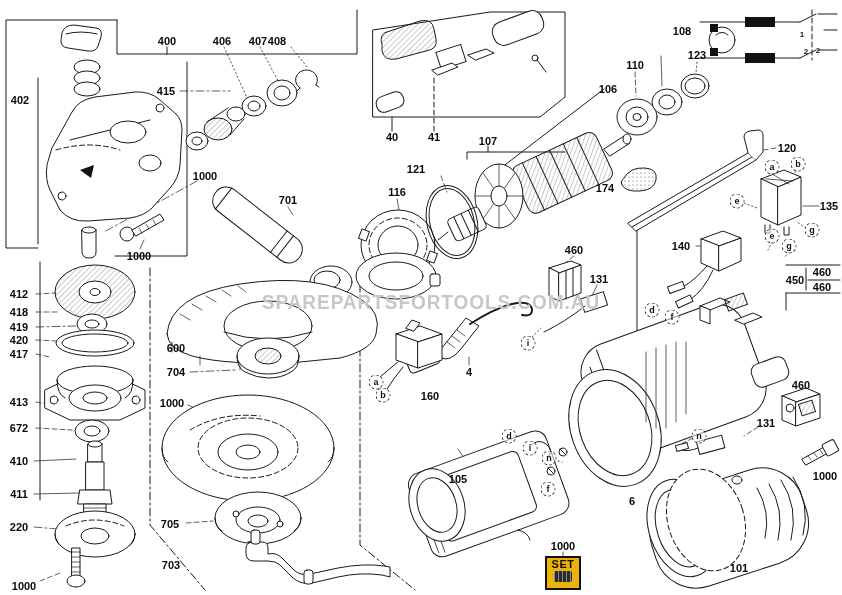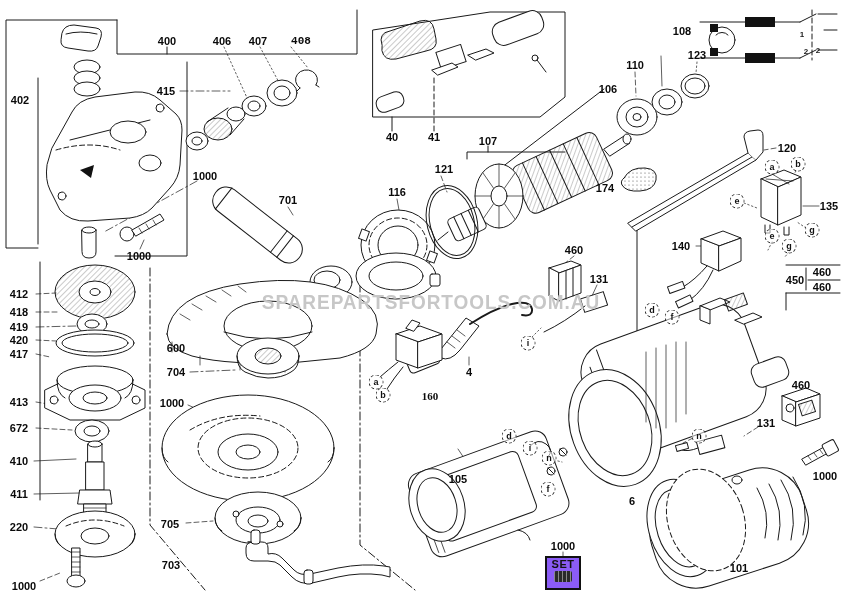--- a/index.html
+++ b/index.html
@@ -17,21 +17,21 @@
   .thin{stroke-width:.7;}
   .lbl{position:absolute;transform:translate(-50%,-50%);font-weight:bold;font-size:11px;
        color:#0a0a0a;white-space:nowrap;line-height:1;}
   .conn{position:absolute;transform:translate(-50%,-50%);width:13px;height:13px;
         border:1px dashed #333;border-radius:50%;font-weight:bold;font-size:9px;color:#111;
         display:flex;align-items:center;justify-content:center;background:rgba(255,255,255,.55);line-height:1;}
   .schnum{position:absolute;transform:translate(-50%,-50%);font-weight:bold;font-size:8px;color:#1a1a1a;line-height:1;}
   .watermark{position:absolute;left:431px;top:302px;transform:translate(-50%,-50%) scaleX(.95);
        font-weight:bold;font-size:20px;letter-spacing:1px;color:#c7c7c7;white-space:nowrap;}
   .setbox{position:absolute;left:545px;top:556px;width:36px;height:34px;border:2px solid #111;
-       background:#8b5cf6;display:flex;flex-direction:column;align-items:center;justify-content:flex-start;box-sizing:border-box;}
+       background:#eab308;display:flex;flex-direction:column;align-items:center;justify-content:flex-start;box-sizing:border-box;}
   .setbox .settxt{font-weight:bold;font-size:11px;color:#111;line-height:13px;letter-spacing:.5px;}
   .seticon{width:18px;height:11px;background:#2a2a2a;border-radius:2px;
        background-image:repeating-linear-gradient(90deg,#888 0 1px,transparent 1px 4px);}
 </style>
 </head>
 <body>
 
 <div id="stage">
 
 <svg id="art" width="842" height="595" viewBox="0 0 842 595">
@@ -470,45 +470,45 @@
   <div class="setbox">
     <span class="settxt">SET</span>
     <span class="seticon"></span>
   </div>
 
   <div id="labels">
       <span class="lbl" style="left: 20px; top: 100px;">402</span>
       <span class="lbl" style="left: 167px; top: 41px;">400</span>
       <span class="lbl" style="left: 222px; top: 41px;">406</span>
       <span class="lbl" style="left: 258px; top: 41px;">407</span>
-      <span class="lbl" style="left: 301px; top: 41px; font-family: Liberation Mono, monospace;">408</span>
+      <span class="lbl" style="left: 277px; top: 41px;">408</span>
       <span class="lbl" style="left: 166px; top: 91px;">415</span>
       <span class="lbl" style="left: 205px; top: 176px;">1000</span>
       <span class="lbl" style="left: 139px; top: 256px;">1000</span>
       <span class="lbl" style="left: 288px; top: 200px;">701</span>
       <span class="lbl" style="left: 392px; top: 137px;">40</span>
       <span class="lbl" style="left: 434px; top: 137px;">41</span>
       <span class="lbl" style="left: 488px; top: 141px;">107</span>
-      <span class="lbl" style="left: 444px; top: 169px;">121</span>
+      <span class="lbl" style="left: 416px; top: 169px;">121</span>
       <span class="lbl" style="left: 397px; top: 192px;">116</span>
       <span class="lbl" style="left: 608px; top: 89px;">106</span>
       <span class="lbl" style="left: 635px; top: 65px;">110</span>
       <span class="lbl" style="left: 661px; top: 31px; margin-left: 21px;">108</span>
       <span class="lbl" style="left: 697px; top: 55px;">123</span>
       <span class="lbl" style="left: 787px; top: 148px;">120</span>
       <span class="lbl" style="left: 605px; top: 188px;">174</span>
       <span class="lbl" style="left: 829px; top: 206px;">135</span>
       <span class="lbl" style="left: 574px; top: 250px;">460</span>
       <span class="lbl" style="left: 599px; top: 279px;">131</span>
       <span class="lbl" style="left: 681px; top: 246px;">140</span>
       <span class="lbl" style="left: 795px; top: 280px;">450</span>
       <span class="lbl" style="left: 822px; top: 272px;">460</span>
       <span class="lbl" style="left: 822px; top: 287px;">460</span>
       <span class="lbl" style="left: 469px; top: 372px;">4</span>
-      <span class="lbl" style="left: 430px; top: 396px; font-family: Liberation Serif, serif;">160</span>
+      <span class="lbl" style="left: 430px; top: 396px;">160</span>
       <span class="lbl" style="left: 458px; top: 459px; margin-top: 20px;">105</span>
       <span class="lbl" style="left: 801px; top: 385px;">460</span>
       <span class="lbl" style="left: 766px; top: 423px;">131</span>
       <span class="lbl" style="left: 563px; top: 546px;">1000</span>
       <span class="lbl" style="left: 632px; top: 501px;">6</span>
       <span class="lbl" style="left: 739px; top: 560px; margin-top: 8px;">101</span>
       <span class="lbl" style="left: 825px; top: 476px;">1000</span>
       <span class="lbl" style="left: 19px; top: 294px;">412</span>
       <span class="lbl" style="left: 19px; top: 312px;">418</span>
       <span class="lbl" style="left: 19px; top: 327px;">419</span>

